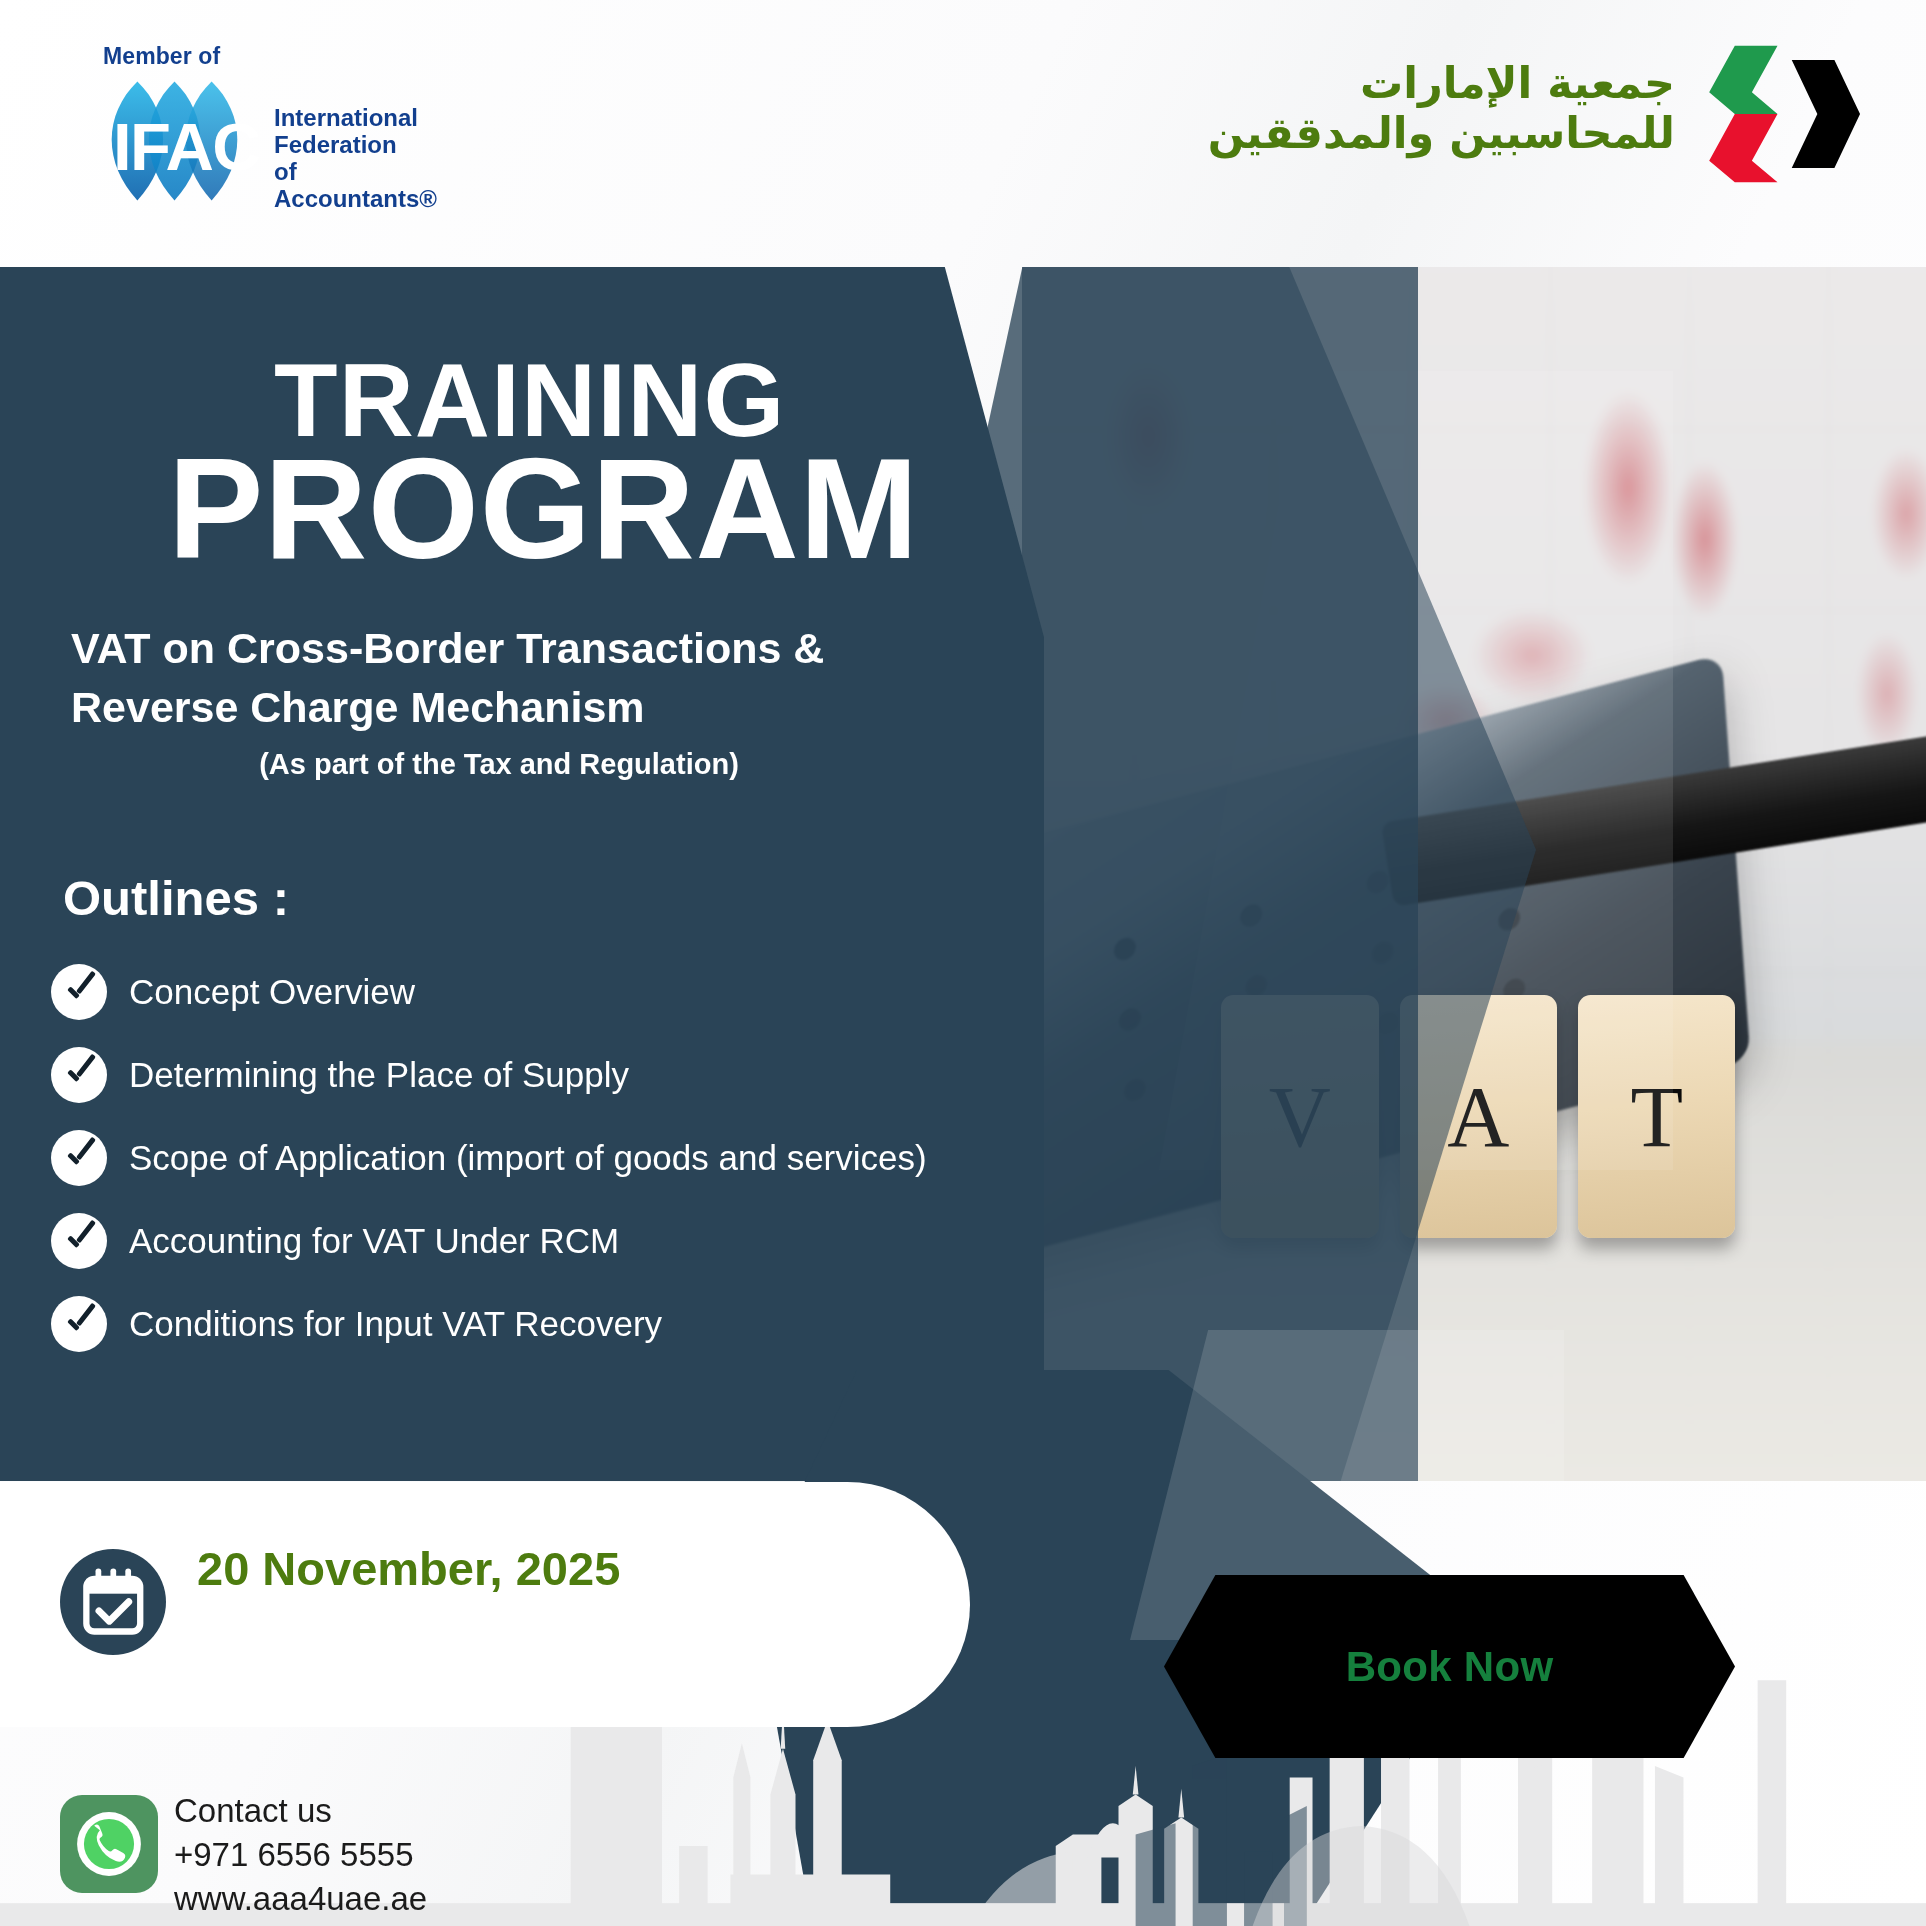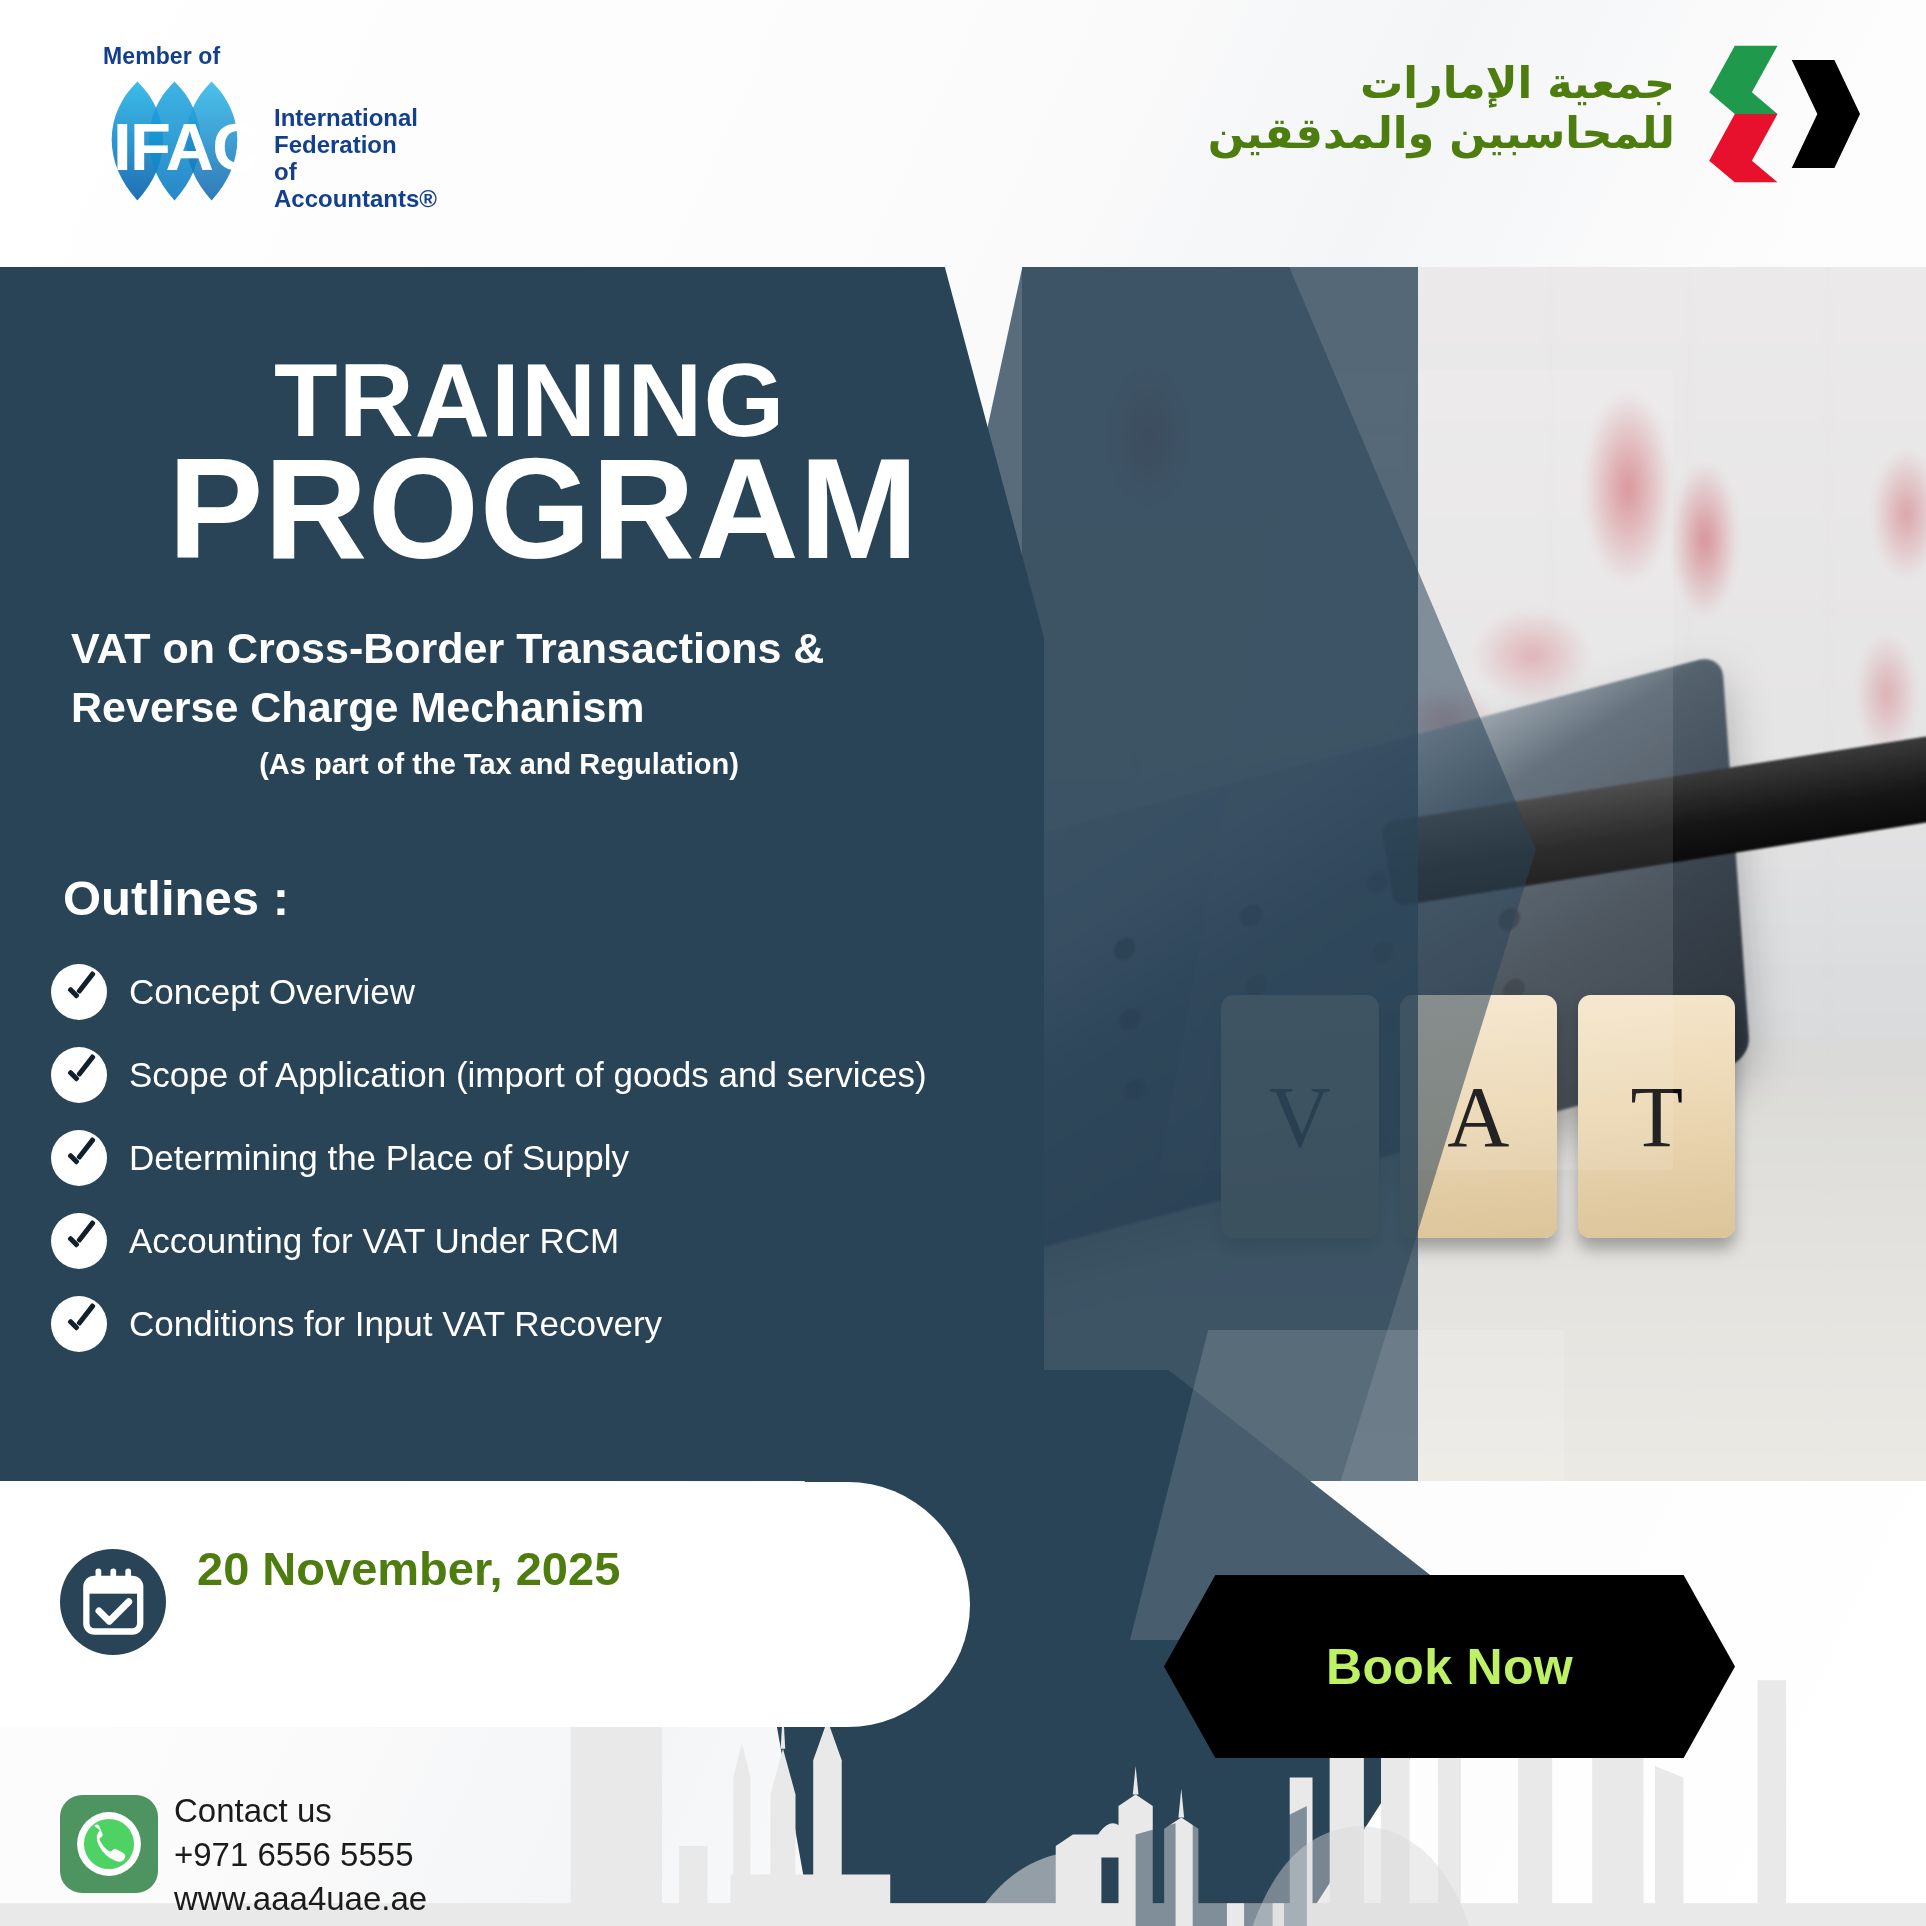--- a/index.html
+++ b/index.html
@@ -222,21 +222,21 @@
     font-size:43px;font-weight:400;color:#1b1b1b;
   }
 
   
   .book{
     position:absolute;left:1164px;top:1575px;width:571px;height:183px;
     background:#000;
     clip-path:polygon(9% 0%, 91% 0%, 100% 50%, 91% 100%, 9% 100%, 0% 50%);
     display:flex;align-items:center;justify-content:center;
   }
-  .book span{font-size:50px;font-weight:bold;color:#bef264;letter-spacing:0.3px;}
+  .book span{font-size:42px;font-weight:bold;color:#15803d;letter-spacing:0.3px;}
 
   
   .wa{
     position:absolute;left:60px;top:1795px;width:98px;height:98px;border-radius:22px;
     background:#4e9460;
   }
   .contact{
     position:absolute;left:174px;top:1789px;
     font-size:33px;color:#1b1b1b;line-height:1.34;font-weight:400;
   }
@@ -359,25 +359,25 @@
   <div class="subnote">(As part of the Tax and Regulation)</div>
 
   <div class="outlines-h">Outlines :</div>
   <div class="olist">
     <div class="oitem">
       <div class="tick"></div>
       <div class="otext">Concept Overview</div>
     </div>
     <div class="oitem">
       <div class="tick"></div>
-      <div class="otext">Scope of Application (import of goods and services)</div>
+      <div class="otext">Determining the Place of Supply</div>
     </div>
     <div class="oitem">
       <div class="tick"></div>
-      <div class="otext">Determining the Place of Supply</div>
+      <div class="otext">Scope of Application (import of goods and services)</div>
     </div>
     <div class="oitem">
       <div class="tick"></div>
       <div class="otext">Accounting for VAT Under RCM</div>
     </div>
     <div class="oitem">
       <div class="tick"></div>
       <div class="otext">Conditions for Input VAT Recovery</div>
     </div>
   </div>

